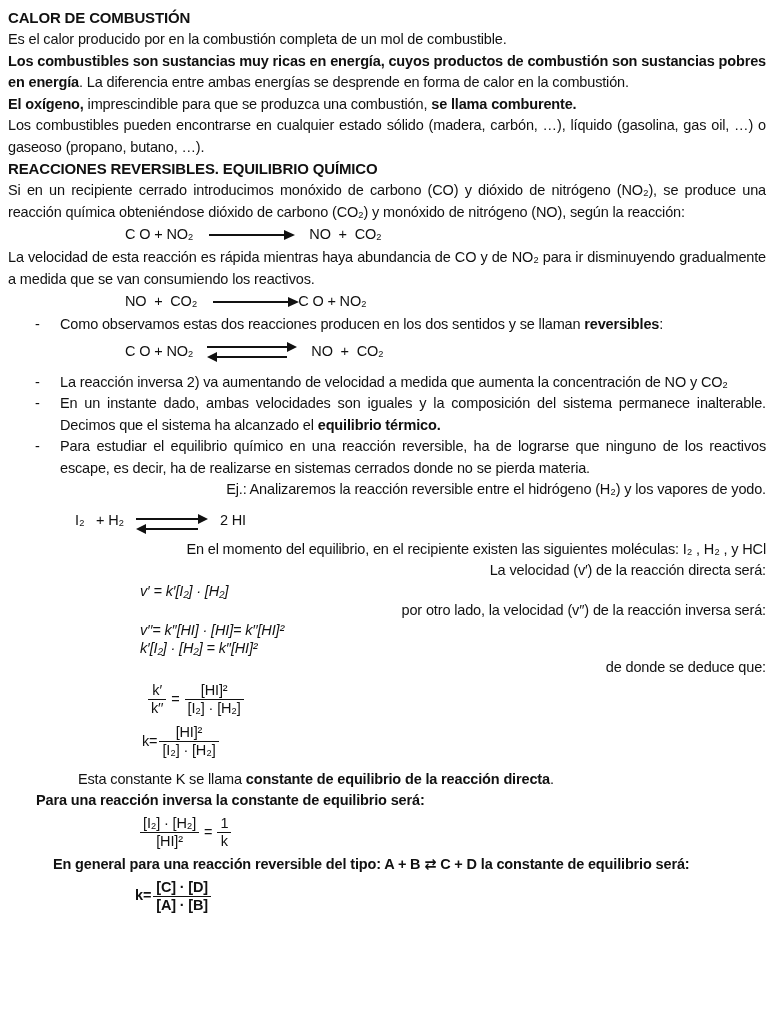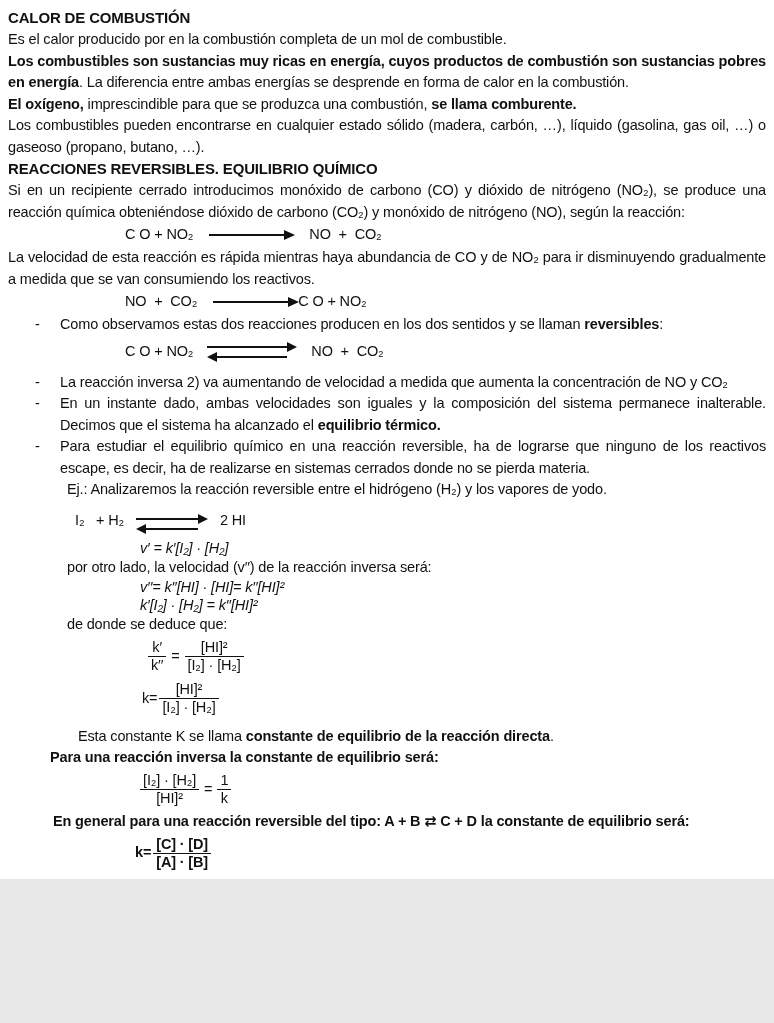--- a/index.html
+++ b/index.html
@@ -1,17 +1,17 @@
 <!DOCTYPE html>
 <html><head>
 <meta charset="utf-8">
 <style>
   html,body{margin:0;padding:0;background:#e8e8e8;}
   .page{
-    width:774px;height:879px;background:#ffffff;overflow:hidden;
+    width:774px;height:1023px;background:#ffffff;overflow:hidden;
     padding:7px 8px 0 8px;box-sizing:border-box;
     font-family:"Liberation Sans","DejaVu Sans",sans-serif;
     font-size:14.5px;line-height:21.5px;letter-spacing:-0.15px;color:#111;
   }
   p{margin:0;}
   .h{font-weight:bold;font-size:15px;line-height:22px;}
   .b{font-weight:bold;}
   .just{text-align:justify;}
   
   .eqrow{display:flex;align-items:center;height:22px;margin:1px 0 1px 117px;white-space:pre;}
@@ -29,30 +29,30 @@
     border-left:10px solid #111;border-top:5px solid transparent;border-bottom:5px solid transparent;}
   .arr-eq .bo{position:absolute;left:2px;right:10px;bottom:2px;height:2px;background:#111;}
   .arr-eq .bo::before{content:"";position:absolute;left:-2px;top:-4px;width:0;height:0;
     border-right:10px solid #111;border-top:5px solid transparent;border-bottom:5px solid transparent;}
   .arr-eq.small{width:72px;margin:0 12px;}
   
   .bullet{display:flex;}
   .bullet .dash{margin-left:27px;width:25px;flex:none;}
   .bullet .bt{flex:1;}
   
-  .ex-ind{margin-left:59px;}
+  .ex-ind{margin-left:32px;text-align:right;}
   .fline{margin-left:132px;line-height:18px;white-space:pre;font-style:italic;}
   .fracrow{display:flex;align-items:center;height:42px;white-space:pre;}
   .frac{display:inline-flex;flex-direction:column;text-align:center;vertical-align:middle;line-height:17px;}
   .frac .den{border-top:1.5px solid #111;}
   .frac .num,.frac .den{padding:0 3px;}
   .eqs{margin:0 5px;}
   .kpre{margin-right:2px;}
   .ml140{margin-left:140px;}.ml134{margin-left:134px;}.ml132{margin-left:132px;}.ml127{margin-left:127px;}
-  .ml47{margin-left:70px;}.ml42{margin-left:42px;}.ml45{margin-left:45px;}.ml44{margin-left:44px;}
+  .ml47{margin-left:70px;}.ml42{margin-left:28px;}.ml45{margin-left:45px;}.ml44{margin-left:44px;}
   .sp4{height:4px;}.sp6{height:6px;}
 </style>
 </head>
 <body>
 
 <div class="page">
 
   <p class="h">CALOR DE COMBUSTIÓN</p>
   <p>Es el calor producido por en la combustión completa de un mol de combustible.</p>
   <p class="just"><span class="b">Los combustibles son sustancias muy ricas en energía, cuyos productos de combustión son sustancias pobres en energía</span><span>. La diferencia entre ambas energías se desprende en forma de calor en la combustión.</span></p>
@@ -103,20 +103,22 @@
 
   <p class="ex-ind">Ej.: Analizaremos la reacción reversible entre el hidrógeno (H₂) y los vapores de yodo.</p>
 
   <div class="eqrow ex">
     <span>I₂   + H₂</span>
     <span class="arr-eq small"><span class="t"></span><span class="bo"></span></span>
     <span>2 HI</span>
   </div>
   <div class="sp6"></div>
 
+  <p class="ex-ind">En el momento del equilibrio, en el recipiente existen las siguientes moléculas: I₂ ,  H₂ , y HCl</p>
+  <p class="ex-ind">La velocidad (v′) de la reacción directa será:</p>
   <p class="fline">v′ = k′[I₂] · [H₂]</p>
   <p class="ex-ind">por otro lado, la velocidad (v′′) de la reacción inversa será:</p>
   <p class="fline">v′′= k′′[HI] · [HI]= k′′[HI]²</p>
   <p class="fline">k′[I₂] · [H₂] = k′′[HI]²</p>
   <p class="ex-ind">de donde se deduce que:</p>
 
   <div class="fracrow ml140">
     <span class="frac">
       <span class="num">k′</span>
       <span class="den">k′′</span>

